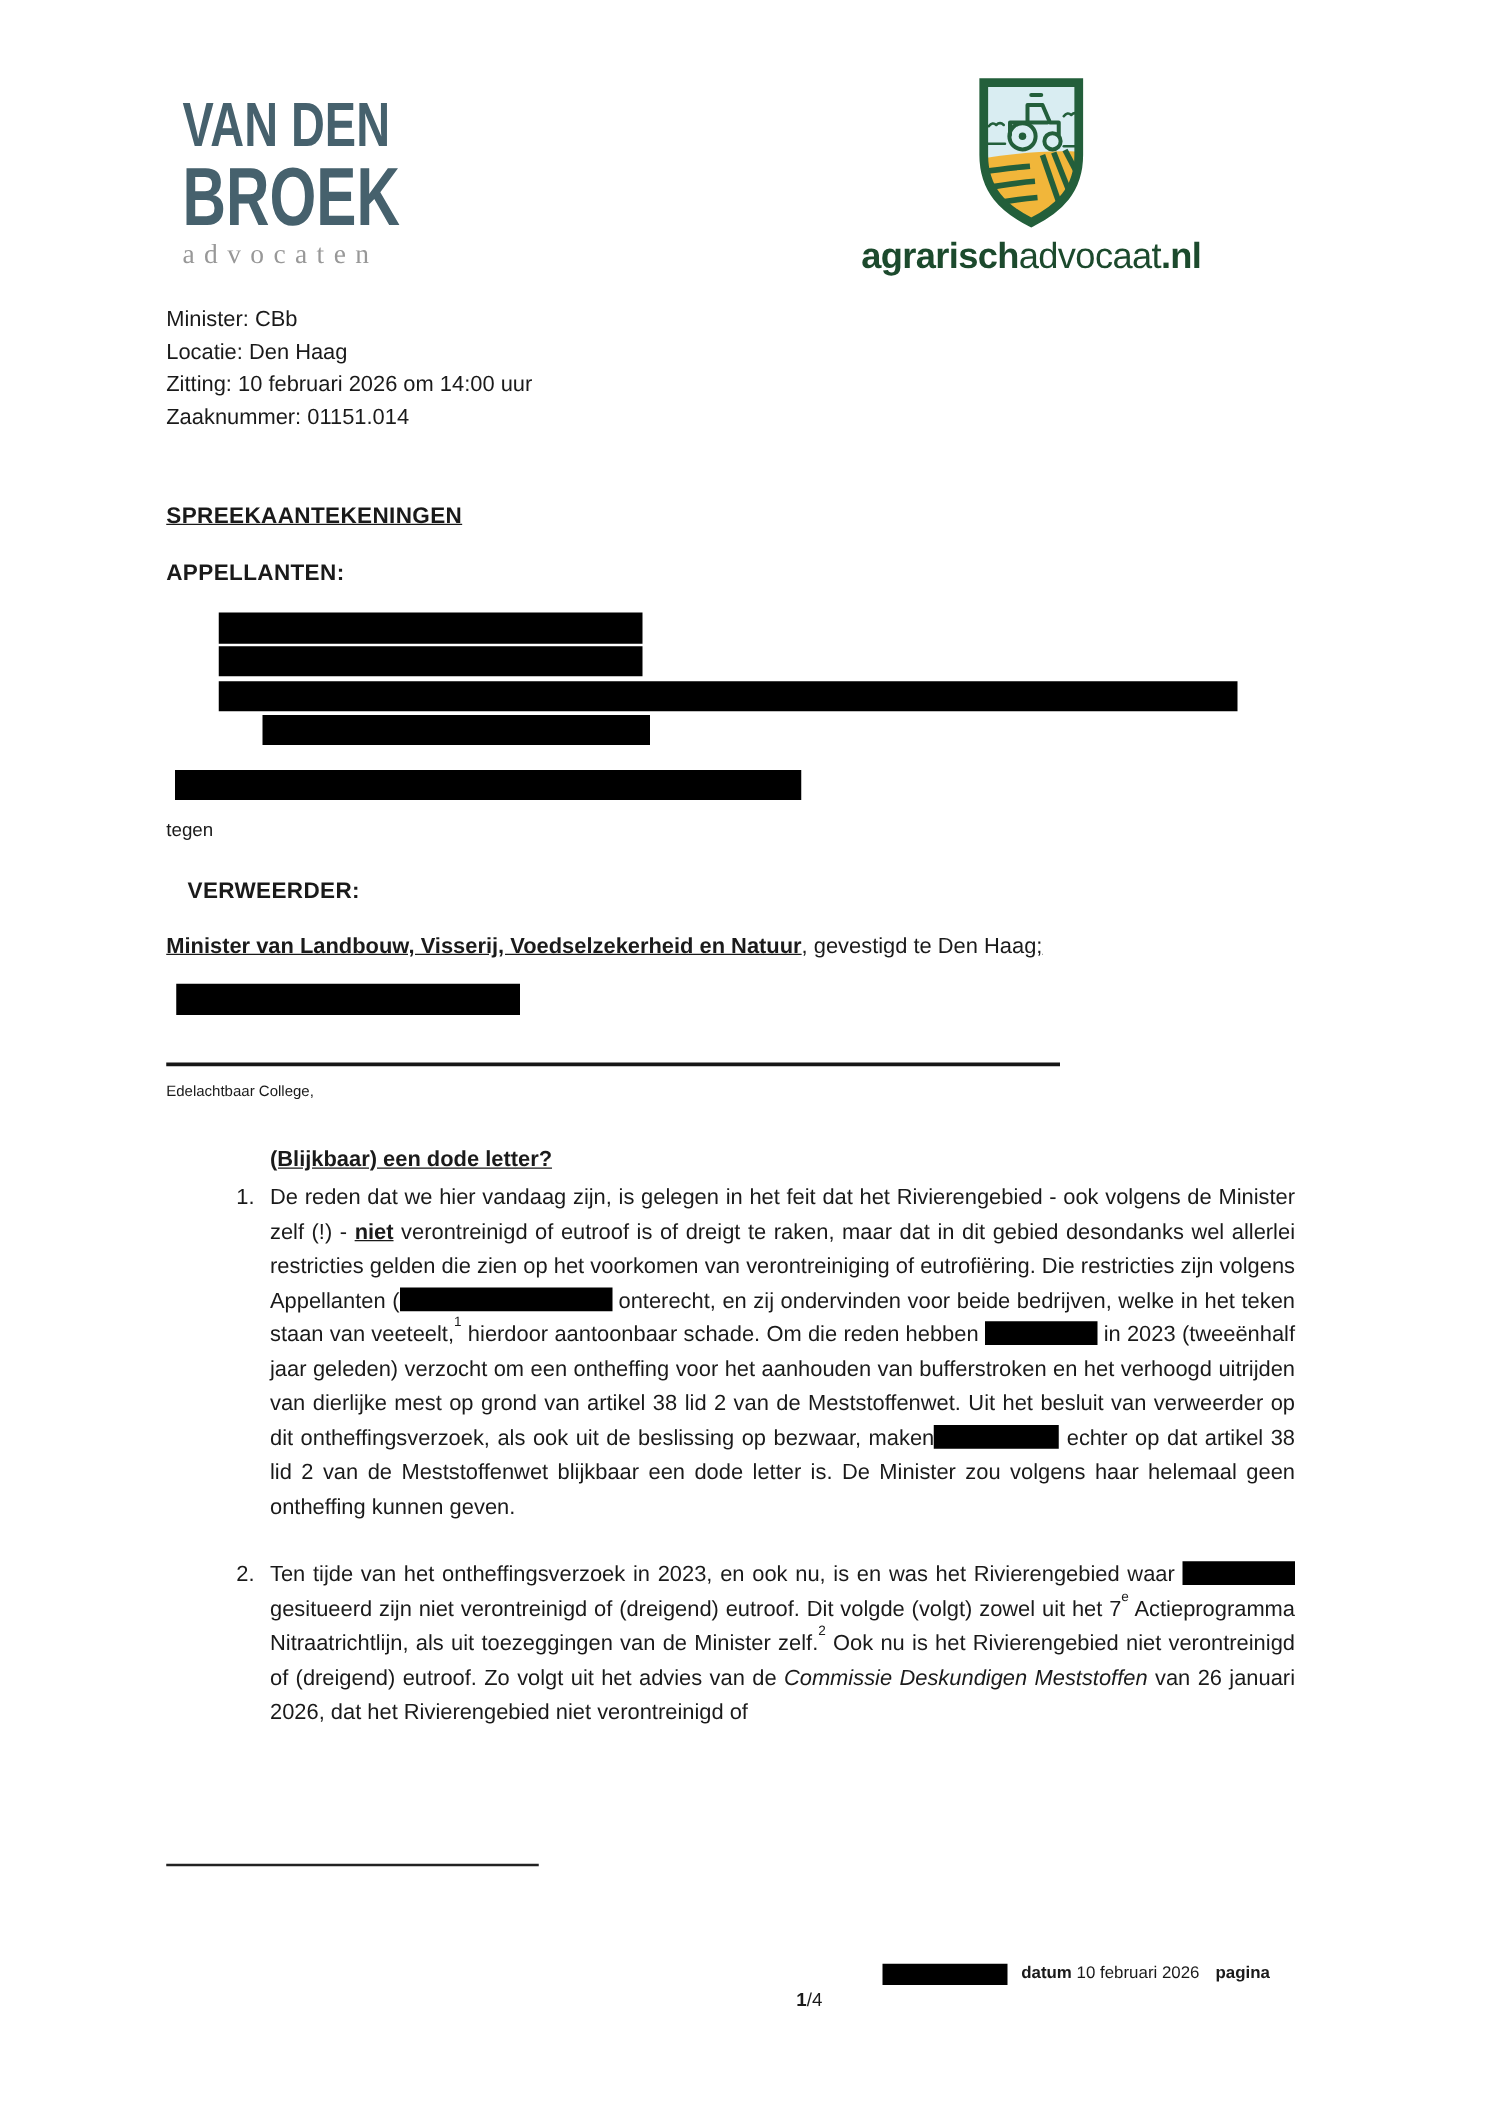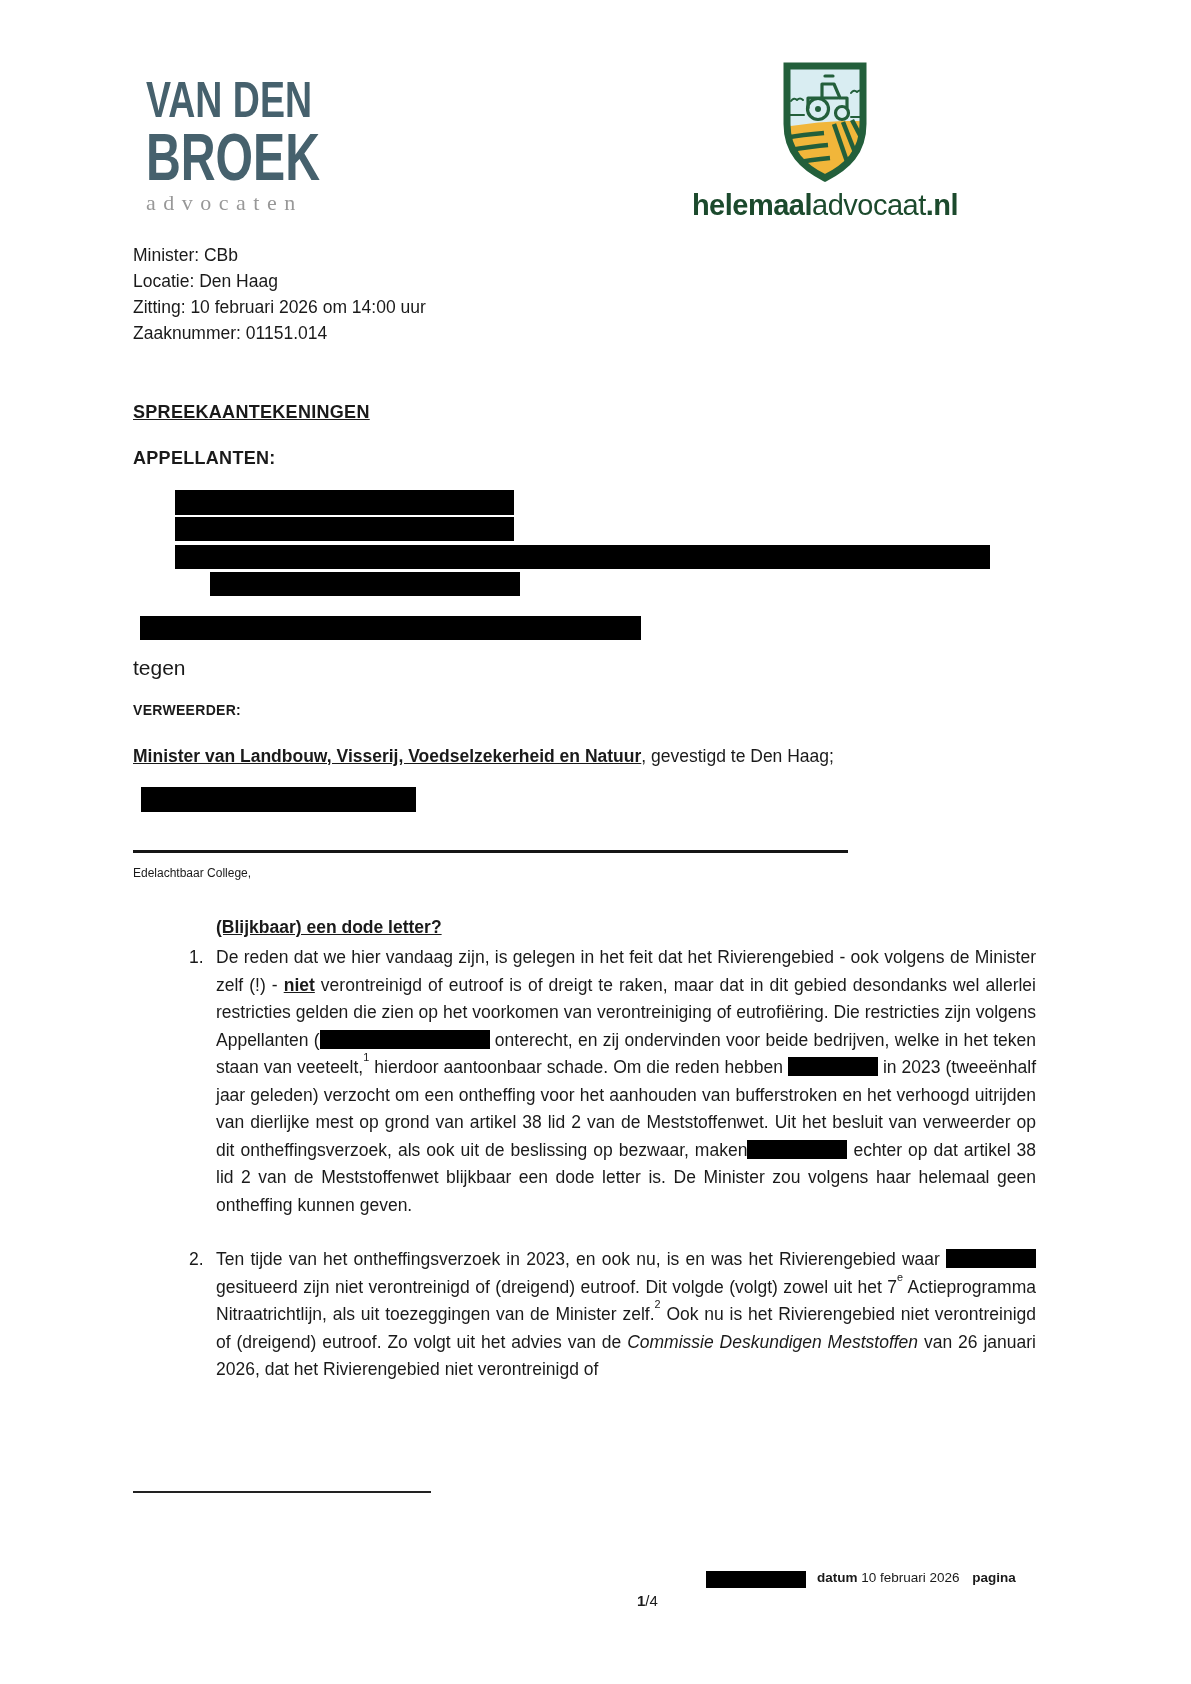--- a/index.html
+++ b/index.html
@@ -21,22 +21,22 @@
   .vdb-sub{font-size:22px;line-height:24px;color:#989898;letter-spacing:7.5px;margin-top:3px;white-space:nowrap;font-family:Liberation Serif, serif;}
 
   
   .aa-logo{position:absolute;left:655px;top:62px;width:340px;text-align:center;}
   .aa-shield{display:block;margin:0 auto;}
   .aa-word{margin-top:5px;font-size:29px;color:#1c4a2d;letter-spacing:-0.5px;white-space:nowrap;}
 
   .case-info{position:absolute;left:133px;top:242px;font-size:17.5px;line-height:26px;}
   .doc-title{position:absolute;left:133px;top:402px;font-size:18px;font-weight:700;text-decoration:underline;letter-spacing:0.3px;}
   .appellanten{position:absolute;left:133px;top:448px;font-size:18px;font-weight:700;letter-spacing:0.3px;}
-  .tegen{position:absolute;left:133px;top:656px;font-size:21px;}
-  .verweerder{position:absolute;left:133px;top:702px;font-size:14px;font-weight:700;letter-spacing:0.3px;}
+  .tegen{position:absolute;left:133px;top:656px;font-size:15px;}
+  .verweerder{position:absolute;left:150px;top:702px;font-size:18px;font-weight:700;letter-spacing:0.3px;}
   .minister{position:absolute;left:133px;top:746px;font-size:17.5px;}
   .rule{position:absolute;left:133px;top:850px;width:715px;height:3px;background:#161616;}
   .salutation{position:absolute;left:133px;top:866px;font-size:12px;}
   .heading1{position:absolute;left:216px;top:917px;font-size:17.5px;font-weight:700;text-decoration:underline;}
   .plist{position:absolute;left:189px;top:944px;width:847px;}
   .pitem{display:flex;margin-bottom:27px;}
   .pnum{flex:0 0 27px;width:27px;font-size:17.5px;line-height:27.5px;}
   .pbody{flex:1;font-size:17.5px;line-height:27.5px;text-align:justify;}
   .fn-sep{position:absolute;left:133px;top:1491px;width:298px;height:2px;background:#222;}
   .fns{position:absolute;left:133px;top:1499px;font-size:13.5px;line-height:23px;}
@@ -81,21 +81,21 @@
           <path d="M44,36 H60" stroke-width="3.2"></path>
           <path d="M47,14 H55" stroke-width="3.2"></path>
           <path d="M10,53 H26" stroke-width="2"></path>
           <path d="M73,55 H88" stroke-width="2"></path>
           <path d="M13,39 q3,-4 6,-1 q3,-3 6,0" stroke-width="2"></path>
           <path d="M73,31 q3,-4 6,-1 q3,-3 6,0" stroke-width="2"></path>
         </g>
       </g>
       <path d="M9,4 H85 V62 C85,90 69,105 47,116 C25,105 9,90 9,62 Z" fill="none" stroke="#235f3b" stroke-width="7"></path>
     </svg>
-    <div class="aa-word"><span class="b">helemaal</span><span>advocaat</span><span class="b">.nl</span></div>
+    <div class="aa-word"><span class="b">agrarisch</span><span>advocaat</span><span class="b">.nl</span></div>
   </div>
 
   <div class="case-info">
     <div>Minister: CBb</div>
     <div>Locatie: Den Haag</div>
     <div>Zitting: 10 februari 2026 om 14:00 uur</div>
     <div>Zaaknummer: 01151.014</div>
   </div>
 
   <div class="doc-title">SPREEKAANTEKENINGEN</div>

